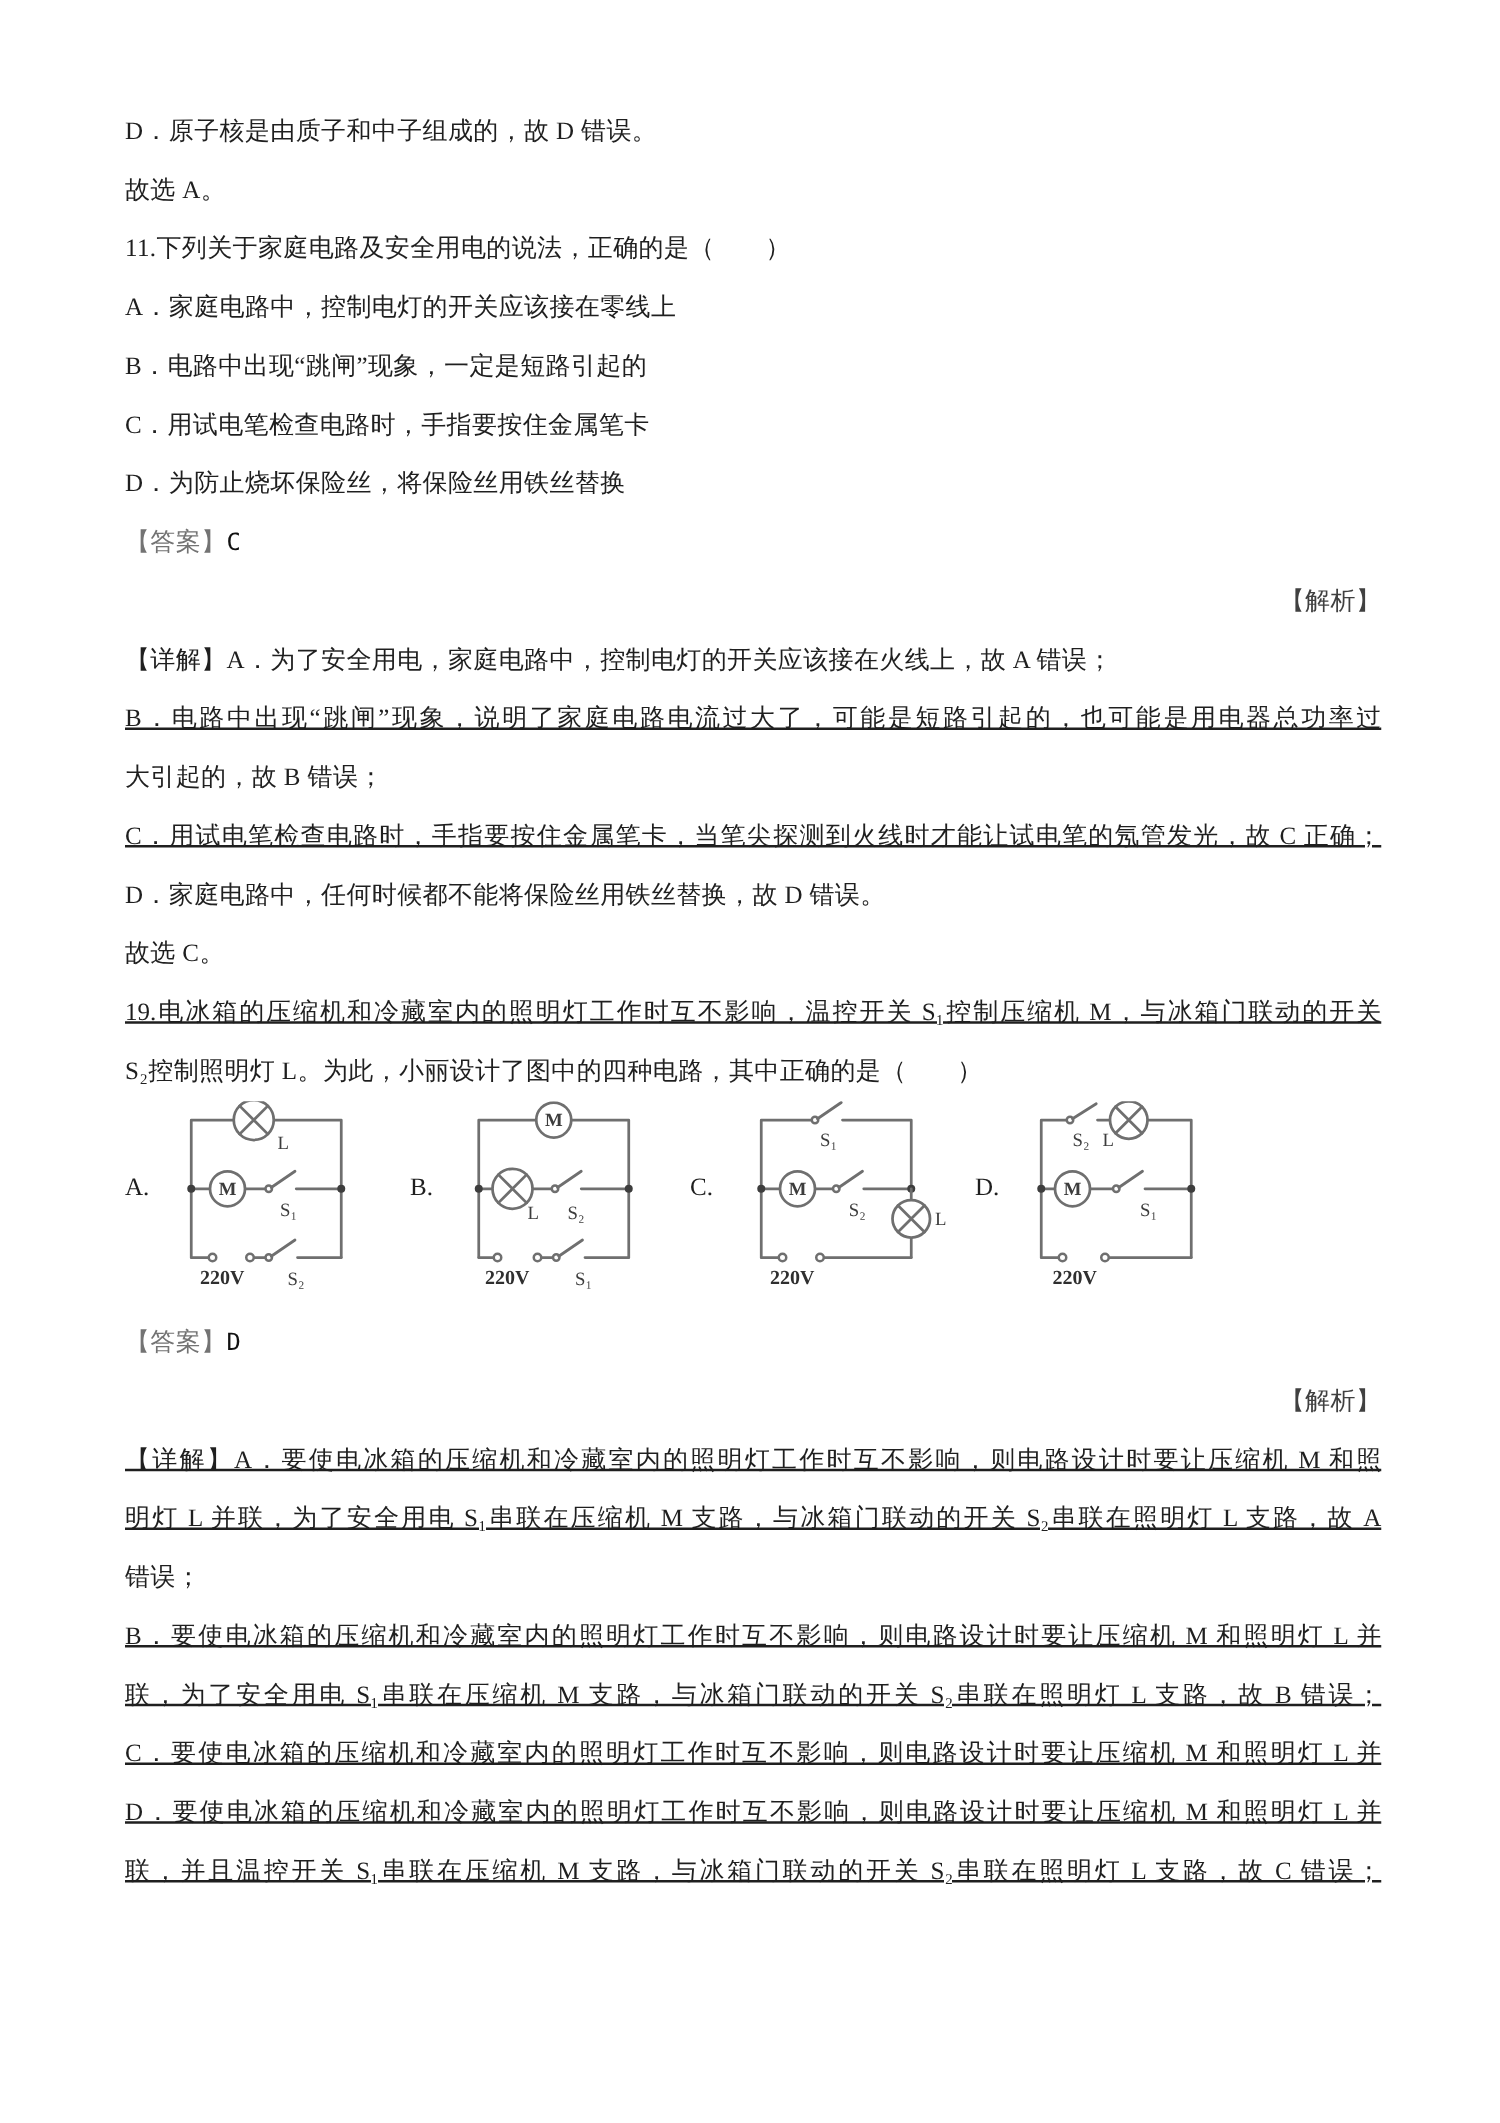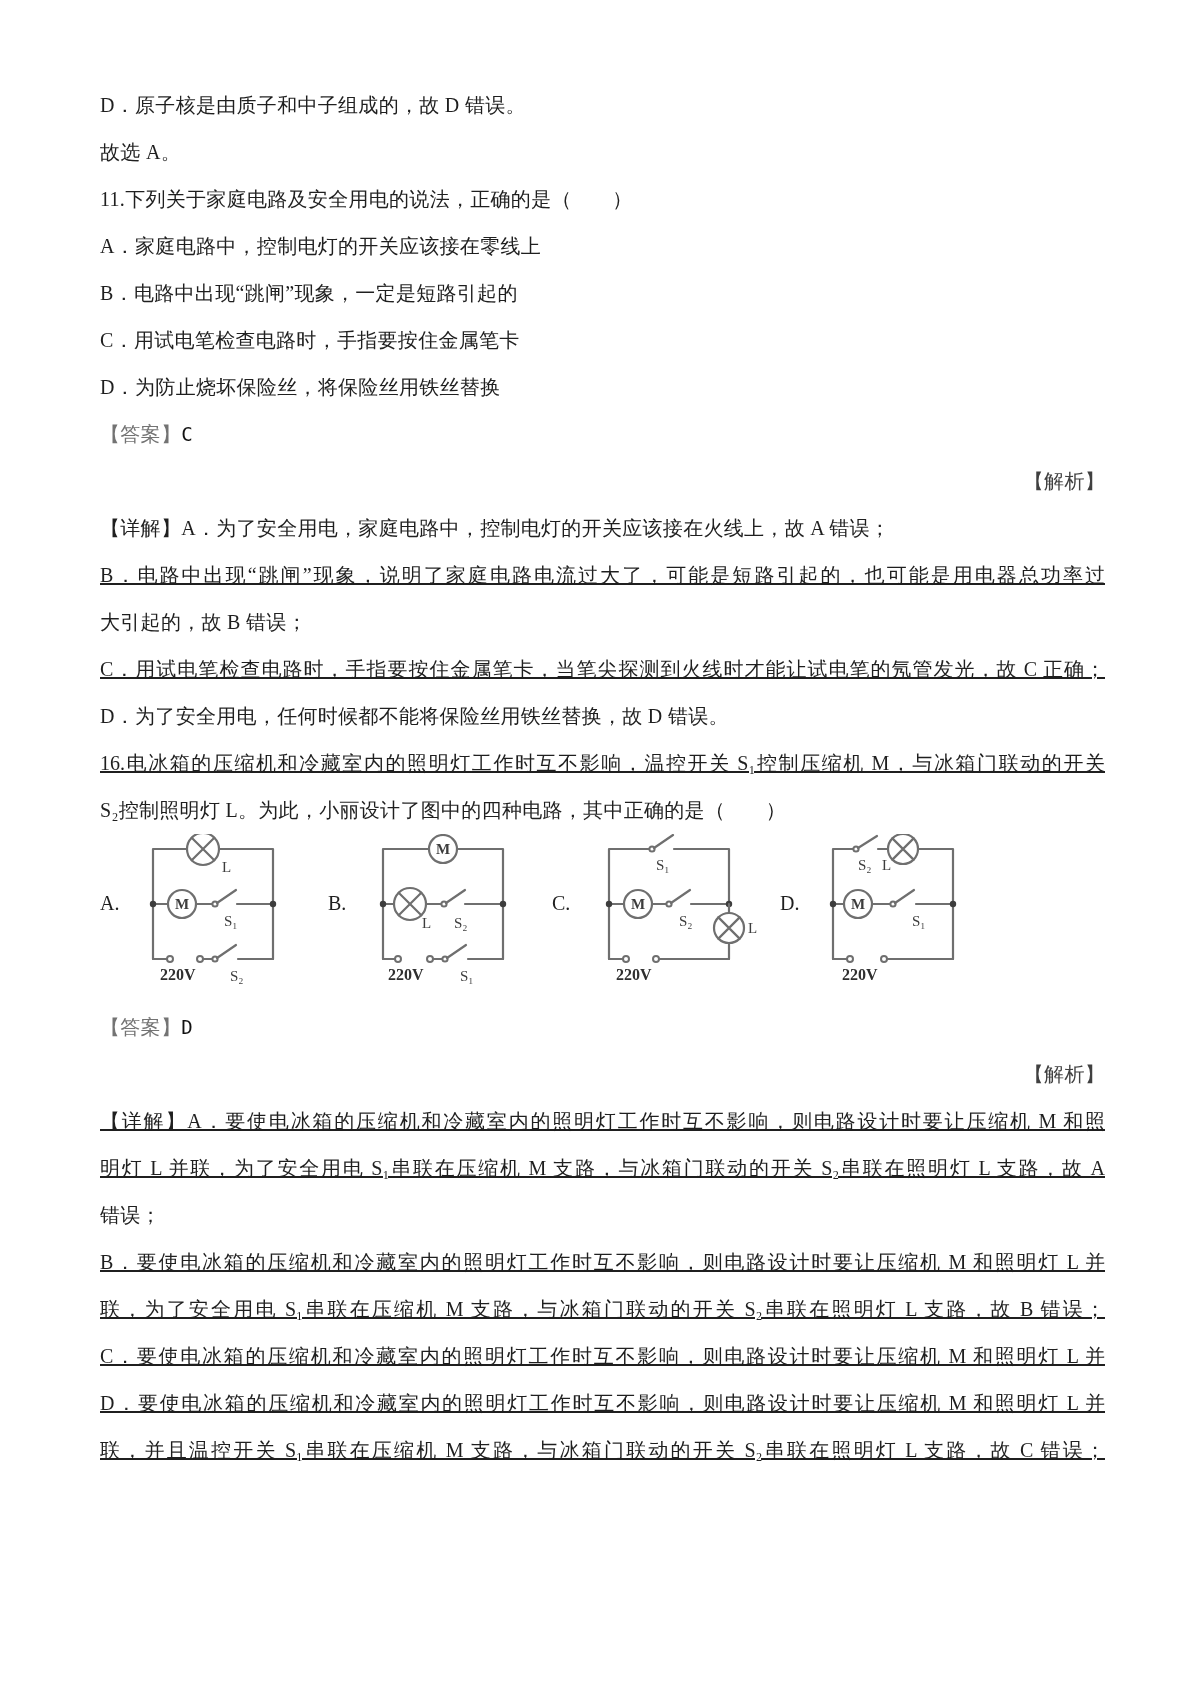--- a/index.html
+++ b/index.html
@@ -43,23 +43,24 @@
 
   <div class="line ans">
     <span class="tag">【答案】</span><span class="val">C</span>
   </div>
   <div class="line blue">【解析】</div>
 
   <div class="line">【详解】A．为了安全用电，家庭电路中，控制电灯的开关应该接在火线上，故 A 错误；</div>
   <div class="line just">B．电路中出现“跳闸”现象，说明了家庭电路电流过大了，可能是短路引起的，也可能是用电器总功率过</div>
   <div class="line">大引起的，故 B 错误；</div>
   <div class="line just">C．用试电笔检查电路时，手指要按住金属笔卡，当笔尖探测到火线时才能让试电笔的氖管发光，故 C 正确；</div>
-  <div class="line">D．为了安全用电，任何时候都不能将保险丝用铁丝替换，故 D 错误。</div>
+  <div class="line">D．家庭电路中，任何时候都不能将保险丝用铁丝替换，故 D 错误。</div>
+  <div class="line">故选 C。</div>
 
-  <div class="line just">16.电冰箱的压缩机和冷藏室内的照明灯工作时互不影响，温控开关 S₁控制压缩机 M，与冰箱门联动的开关</div>
+  <div class="line just">19.电冰箱的压缩机和冷藏室内的照明灯工作时互不影响，温控开关 S₁控制压缩机 M，与冰箱门联动的开关</div>
   <div class="line">S₂控制照明灯 L。为此，小丽设计了图中的四种电路，其中正确的是（　　）</div>
 
   <div class="circuits">
 
     <div class="cgroup" style="left:0;width:200px;">
       <span class="copt">A.</span>
       <svg style="left:38px;" width="155" height="160" viewBox="0 0 155 160">
         <path class="wire" d="M15 15 H49 M81 15 H135 M15 15 V125 M135 15 V125"></path>
         <circle class="dev" cx="65" cy="15" r="16"></circle>
         <path class="wire" d="M53.7 3.7 L76.3 26.3 M76.3 3.7 L53.7 26.3"></path>

